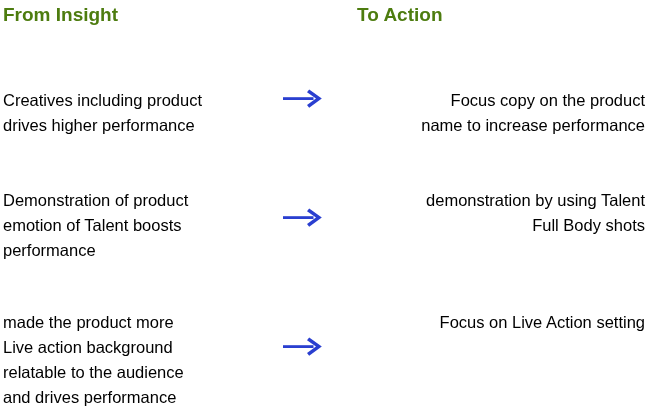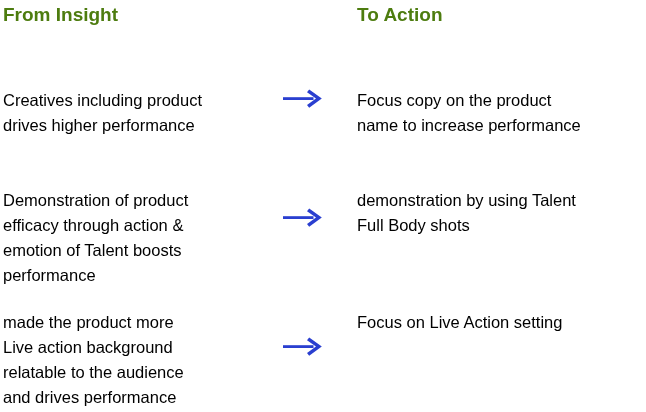--- a/index.html
+++ b/index.html
@@ -59,20 +59,21 @@
     line-height: 25px;
     color: #000000;
   }
   .cell.insight {
     left: 3px;
     width: 262px;
   }
   .cell.action {
     left: 357px;
     width: 288px;
+    text-align: right;
   }
   .cell .line {
     display: block;
     white-space: nowrap;
   }
 
   
   .arrow {
     position: absolute;
     left: 283px;
@@ -107,21 +108,20 @@
   <div class="arrow arrow-1">
     <svg width="40" height="22" viewBox="0 0 40 22" xmlns="http://www.w3.org/2000/svg">
       <path d="M0 8.2 H30.5 V11 H0 Z" fill="#2A3FD0"></path>
       <path d="M26.2 0.5 L38.8 9.6 L26.2 18.8 L24.0 16.1 L33.0 9.6 L24.0 3.2 Z" fill="#2A3FD0"></path>
     </svg>
   </div>
 
   <div class="row row-2">
     <div class="cell insight">
       <span class="line">Demonstration of product</span>
-      <span class="line">efficacy through action &amp;</span>
       <span class="line">emotion of Talent boosts</span>
       <span class="line">performance</span>
     </div>
     <div class="cell action">
       <span class="line">demonstration by using Talent</span>
       <span class="line">Full Body shots</span>
     </div>
   </div>
   <div class="arrow arrow-2">
     <svg width="40" height="22" viewBox="0 0 40 22" xmlns="http://www.w3.org/2000/svg">

